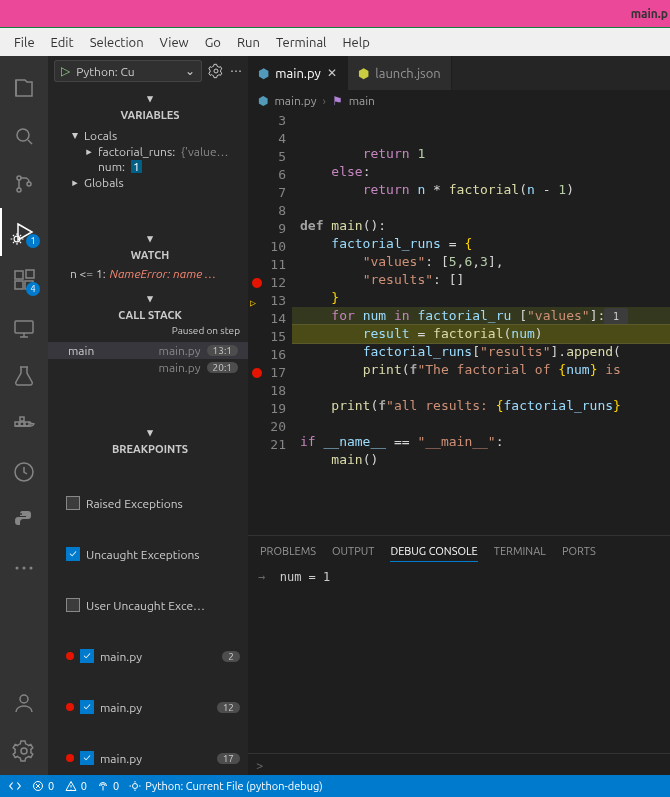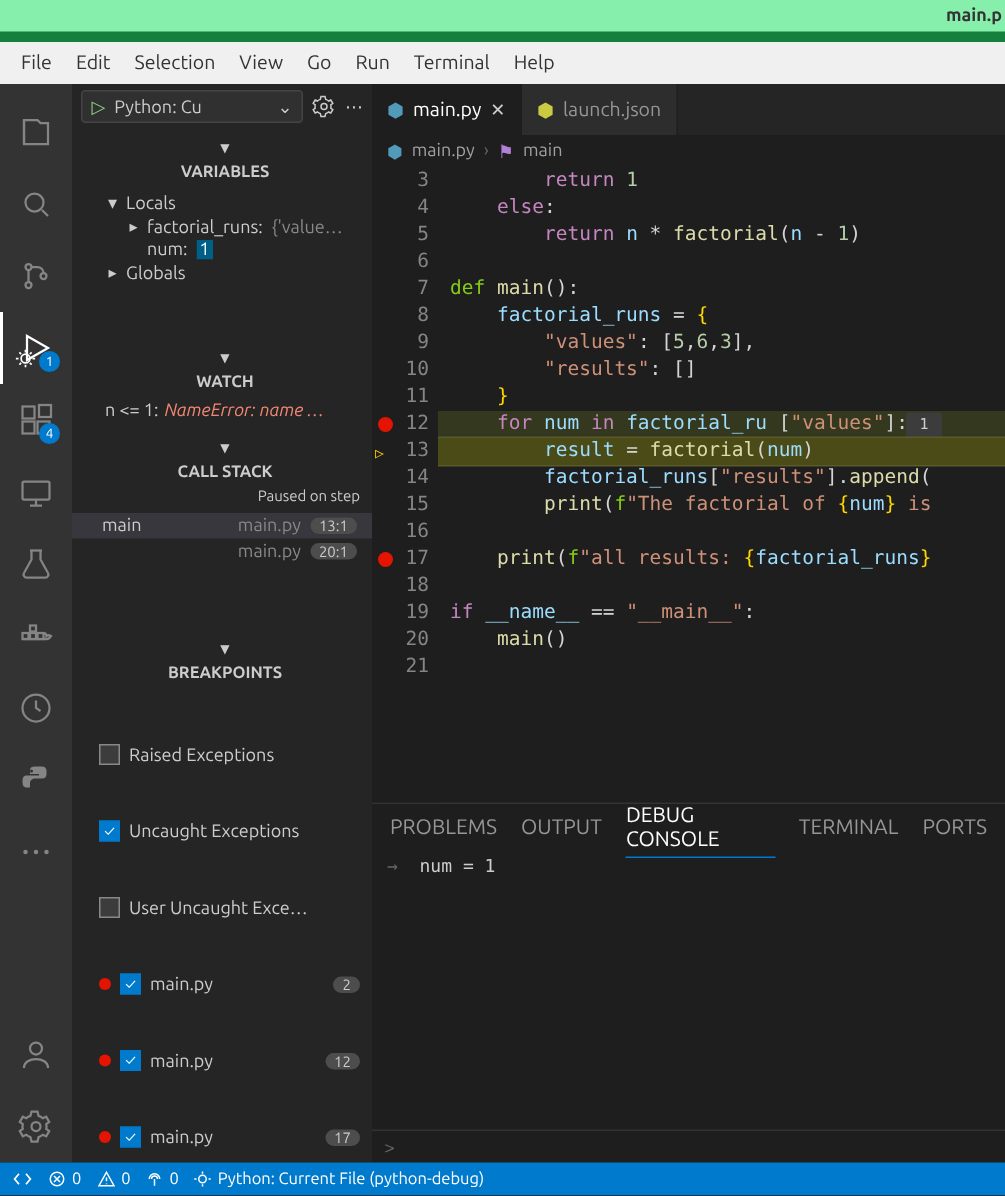--- a/index.html
+++ b/index.html
@@ -1,17 +1,17 @@
 <!DOCTYPE html>
 <html><head>
 <meta charset="utf-8">
 <style>
 * { margin: 0; padding: 0; box-sizing: border-box; }
 body { width: 670px; height: 797px; font-family: -apple-system, BlinkMacSystemFont, "Segoe UI", Ubuntu, sans-serif; font-size: 13px; background: #1e1e1e; color: #cccccc; overflow: hidden; display: flex; flex-direction: column; }
-.titlebar { height: 28px; background: #86efac; display: flex; align-items: center; justify-content: center; color: #333; font-size: 12px; border-bottom: 7px solid #15803d; }
+.titlebar { height: 28px; background: #ec4899; display: flex; align-items: center; justify-content: center; color: #333; font-size: 12px; border-bottom: 1px solid #15803d; }
 .titlebar-text { position: absolute; right: 2px; font-weight: 600; }
 .menubar { height: 28px; background: #f0f0f0; display: flex; align-items: center; padding: 0 6px; color: #333; }
 .menubar .menu-item { padding: 4px 8px; cursor: pointer; font-size: 13px; }
 .main { flex: 1; display: flex; overflow: hidden; }
 .activity-bar { width: 48px; background: #333333; display: flex; flex-direction: column; align-items: center; padding-top: 8px; }
 .activity-bar .ab-item { width: 48px; height: 48px; display: flex; align-items: center; justify-content: center; color: #858585; cursor: pointer; position: relative; }
 .activity-bar .ab-item.active { color: #ffffff; }
 .activity-bar .ab-item.active::before { content:""; position:absolute; left:0; top:0; bottom:0; width:2px; background:#ffffff; }
 .ab-badge { position:absolute; bottom:8px; right:8px; background:#007acc; color:#fff; border-radius:8px; min-width:14px; height:14px; font-size:9px; display:flex; align-items:center; justify-content:center; padding:0 3px; }
 .activity-bottom { margin-top: auto; margin-bottom: 6px; }
@@ -49,35 +49,35 @@
 .tab { display:flex; align-items:center; gap:6px; padding:0 10px; background:#2d2d2d; color:#969696; border-right:1px solid #1e1e1e; cursor:pointer; }
 .tab.active { background:#1e1e1e; color:#ffffff; }
 .tab .close{ color:#ccc; font-size:12px; }
 .breadcrumb { height:22px; display:flex; align-items:center; gap:6px; padding:0 10px; color:#a0a0a0; font-size:12px; background:#1e1e1e; border-bottom:1px solid #1e1e1e; }
 .bc-sep { color:#666; }
 .code { flex:1; display:flex; overflow:hidden; font-family: "Droid Sans Mono","Consolas",monospace; font-size:13px; line-height:18px; }
 .gutter { width:44px; text-align:right; color:#858585; padding-right:6px; background:#1e1e1e; position:relative; }
 .gutter .gline { height:18px; position:relative; }
 .bp-gutter { position:absolute; left:4px; top:4px; width:10px; height:10px; border-radius:50%; background:#e51400; }
 .cur-marker { position:absolute; left:2px; top:2px; color:#ffcc00; font-size:10px; }
-.code-lines { flex:1; white-space:pre; color:#d4d4d4; overflow:hidden; }
+.code-lines { flex:1; white-space:pre; color:#d4d4d4; overflow:hidden;margin-top:33px; }
 .cline { height:18px; padding-left:8px; position:relative; }
 .cline.hl { background:#33381e; }
 .cline.hl-cur { background:#4b4b18; outline:1px solid #5a5a2a; }
 .inline-hint { position:absolute; background:#3c3c3c; color:#ccc; font-size:10px; padding:0 3px; border-radius:2px; top:1px; }
 .tok-kw { color:#c586c0; }
 .tok-fn { color:#dcdcaa; }
-.tok-def { color:#84cc16; }
+.tok-def { color:#a3a3a3;font-weight:bold; }
 .tok-str { color:#ce9178; }
 .tok-num { color:#b5cea8; }
 .tok-var { color:#9cdcfe; }
 .tok-op { color:#d4d4d4; }
 .tok-brace { color:#ffd700; }
 .panel { height:240px; display:flex; flex-direction:column; border-top:1px solid #333; background:#1e1e1e; }
-.panel-tabs { height:30px; display:flex; align-items:center; gap:16px; padding:0 12px; color:#969696; font-size:14px; }
+.panel-tabs { height:30px; display:flex; align-items:center; gap:16px; padding:0 12px; color:#969696; font-size:11px; }
 .panel-tab { cursor:pointer; padding:4px 0; }
 .panel-tab.active { color:#fff; border-bottom:1px solid #007acc; }
 .panel-body { flex:1; padding:4px 10px; font-family:monospace; font-size:12px; color:#ccc; }
 .panel-input-row { height:22px; border-top:1px solid #333; display:flex; align-items:center; padding:0 8px; color:#666; }
 .status-bar { height:22px; background:#007acc; color:#fff; display:flex; align-items:center; padding:0 8px; font-size:11px; gap:10px; }
 .status-bar .sitm { display:flex; align-items:center; gap:4px; cursor:pointer; }
 svg { display:block; }
 .chevr::before{ content:"▸"; display:inline-block; transform: scale(0.9); }
 .chevd::before{ content:"▾"; display:inline-block; }
 .fic-py { color:#519aba; }

